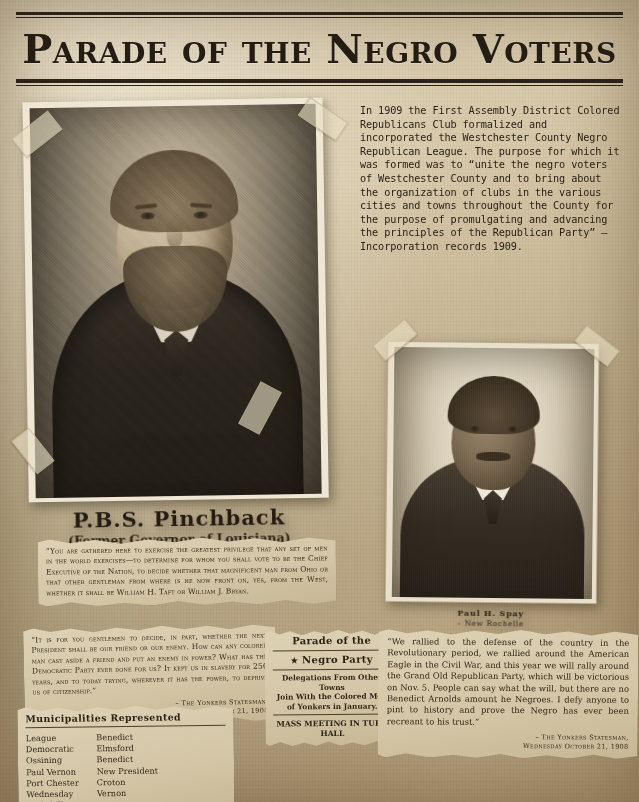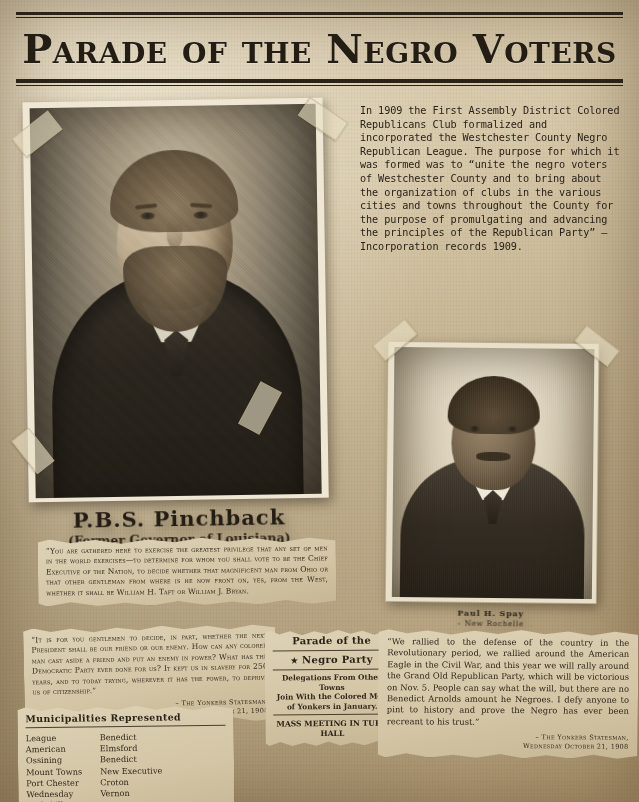--- a/index.html
+++ b/index.html
@@ -474,32 +474,32 @@
       <div>Wednesday October 21, 1908</div>
     </div>
   </div>
 
   <div id="municipalities" class="layer clipping torn">
     <div id="muni-title">Municipalities Represented</div>
     <div id="muni-rule"></div>
     <div class="muni-cols">
       <div class="muni-col">
         <div>League</div>
-        <div>American</div>
+        <div>Democratic</div>
         <div>Ossining</div>
-        <div>Mount Towns</div>
+        <div>Paul Vernon</div>
         <div>Port Chester</div>
         <div>Wednesday</div>
         <div>Peekskill</div>
       </div>
       <div class="muni-col">
         <div>Benedict</div>
         <div>Elmsford</div>
         <div>Benedict</div>
-        <div>New Executive</div>
+        <div>New President</div>
         <div>Croton</div>
         <div>Vernon</div>
       </div>
     </div>
   </div>
 
   <div id="announcement" class="layer clipping torn">
     <div id="ann-title">Parade of the</div>
     <div class="ann-rule"></div>
     <div id="ann-title2">

